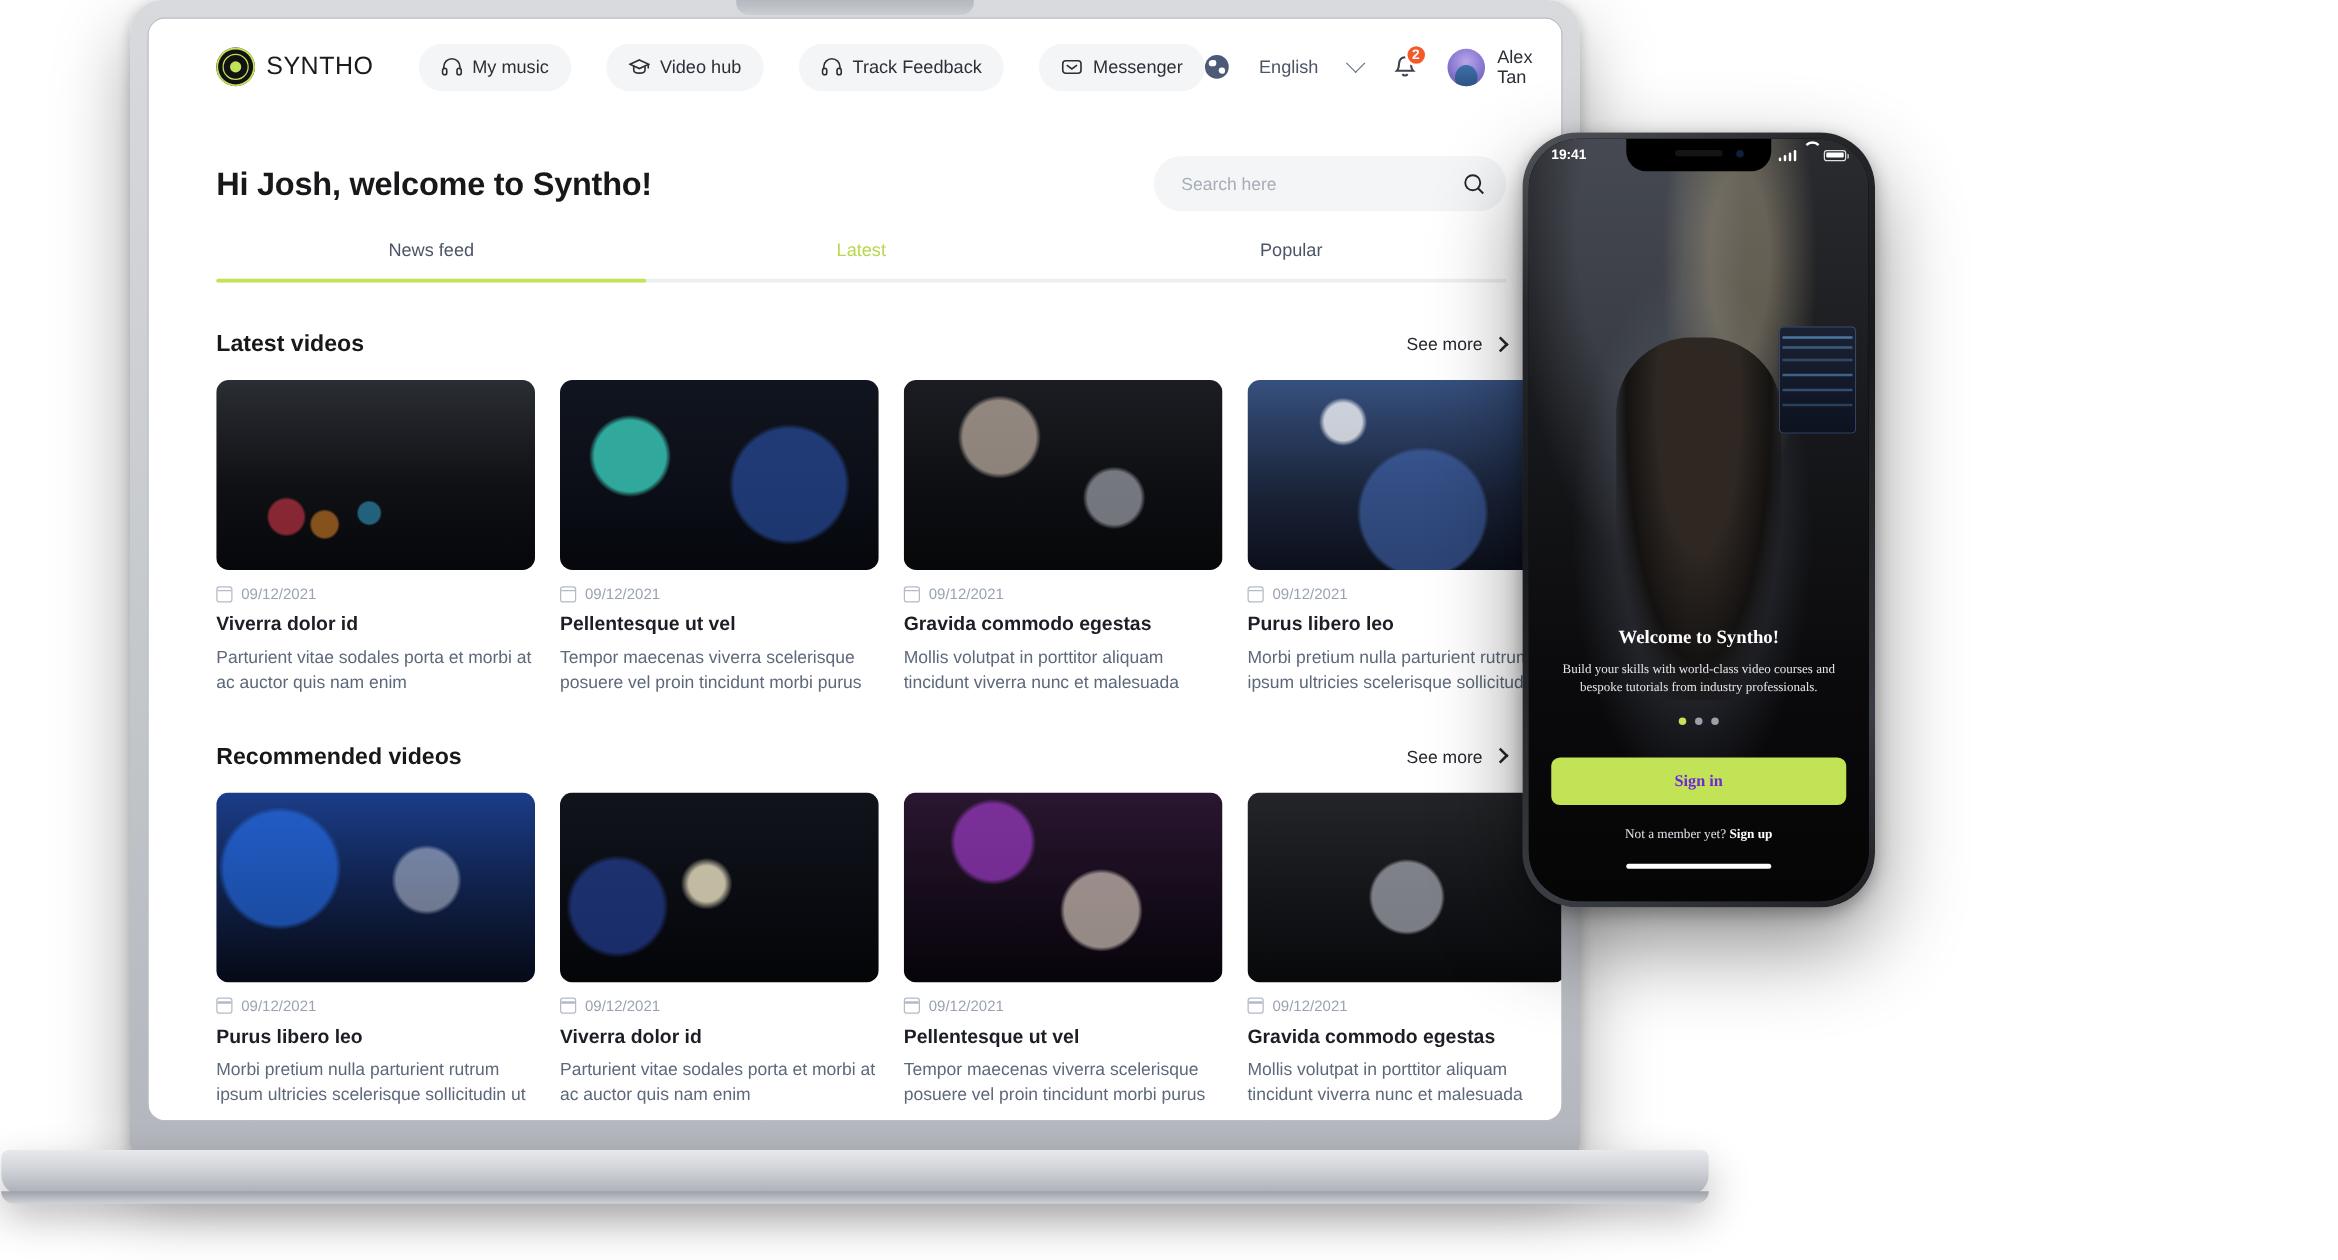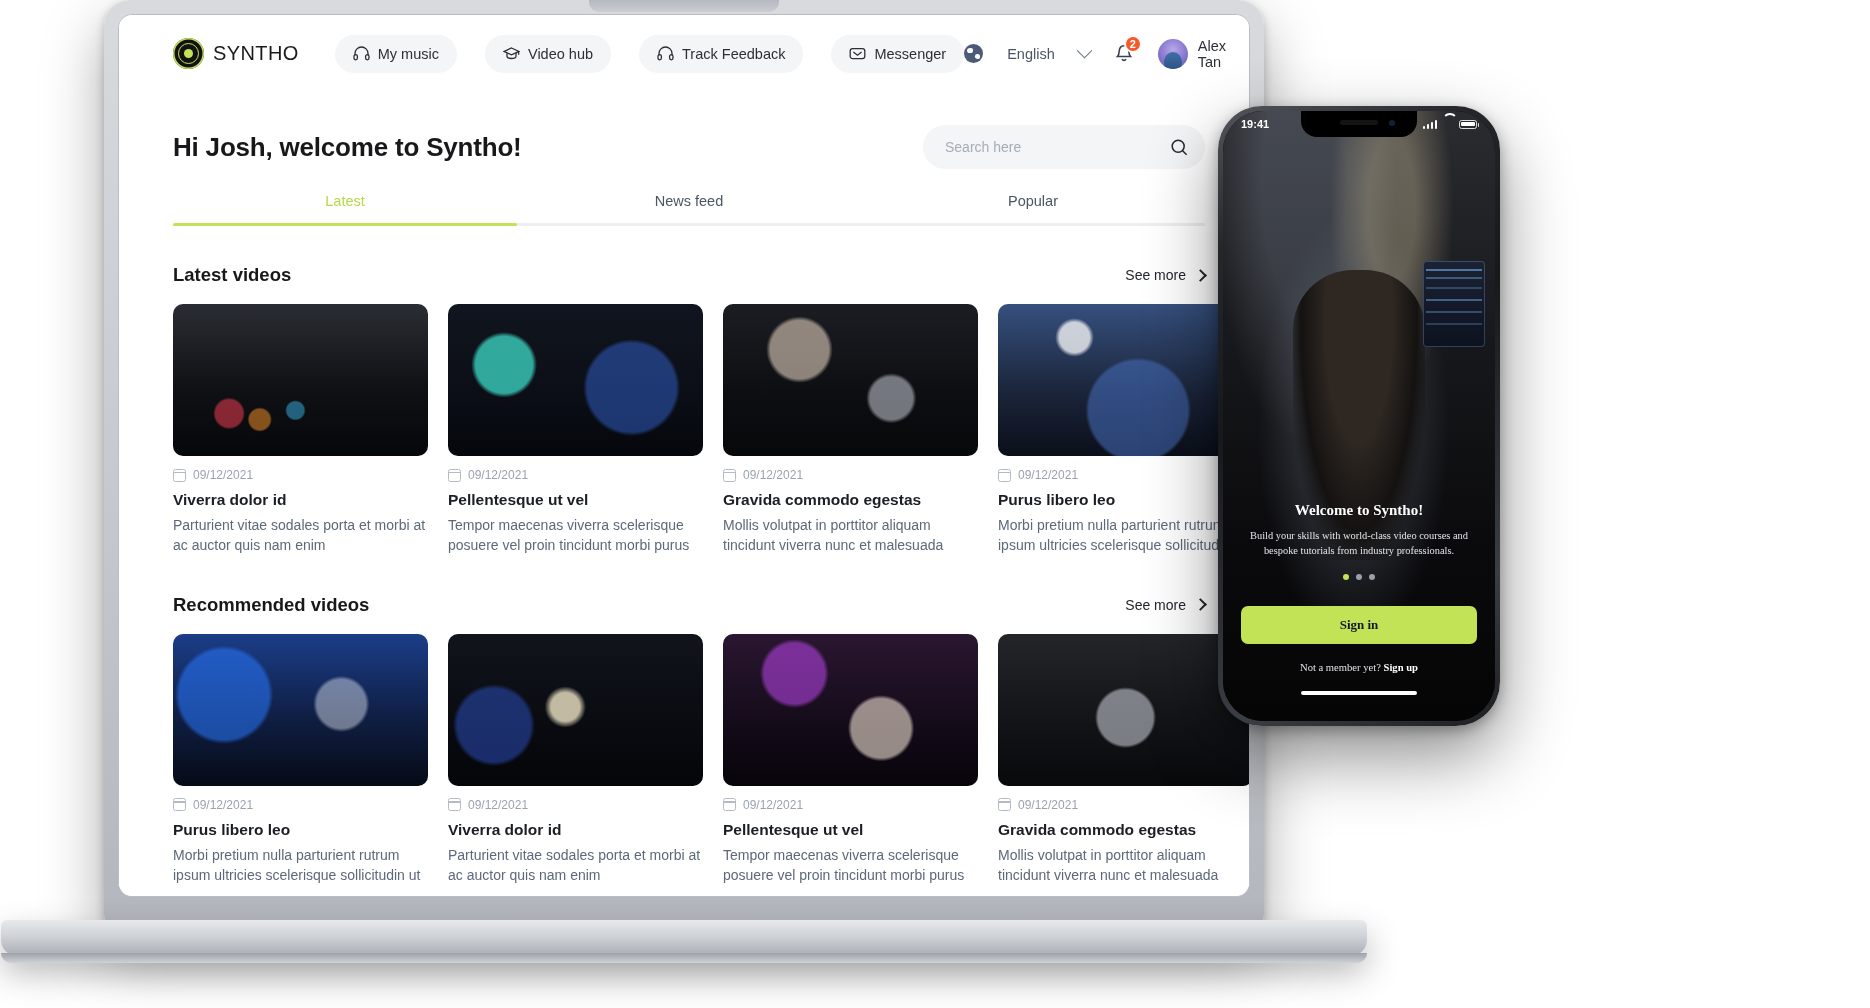--- a/index.html
+++ b/index.html
@@ -239,21 +239,21 @@
     font-family: Liberation Serif, serif;
   }
   .ph-title { color:#fff; font-size:15px; font-weight:700; text-align:center; }
   .ph-sub { color:#e3e5e9; font-size:10.4px; line-height:1.45; text-align:center; margin-top:9px; }
   .dots { display:flex; justify-content:center; gap:7px; margin-top:16px; }
   .dot { width:6px;height:6px;border-radius:50%;background:#9aa0a8; }
   .dot.on { background:#c3e356; }
   .signin {
     margin-top:26px; height:38px; border-radius:7px; background:#c3e356;
     display:flex;align-items:center;justify-content:center;
-    color:#0f172a; font-size:13px; font-weight:600; cursor:pointer;
+    color:#6d28d9; font-size:13px; font-weight:600; cursor:pointer;
   }
   .member { text-align:center; color:#dfe2e6; font-size:10.6px; margin-top:18px; }
   .member b { color:#fff; font-weight:700; }
   .home-ind { width:116px; height:4px; border-radius:3px; background:#fff; margin: 18px auto 0; }
 </style>
 </head>
 <body>
 
 <div class="stage">
 
@@ -344,22 +344,22 @@
               <div class="search">
                 <input placeholder="Search here" style="">
                 <svg width="19" height="19" viewBox="0 0 19 19" fill="none" stroke="#23262b" stroke-width="1.5">
                   <circle cx="8.2" cy="8.2" r="6"></circle>
                   <path d="M12.6 12.8l4 4"></path>
                 </svg>
               </div>
             </div>
 
             <div class="tabs">
+              <div class="tab">News feed</div>
               <div class="tab active">Latest</div>
-              <div class="tab">News feed</div>
               <div class="tab">Popular</div>
             </div>
             <div class="tabs-line">
               <div class="ind"></div>
             </div>
 
             <div class="section-head">
               <div class="section-title">Latest videos</div>
               <div class="see-more">
                 <span>See more</span>

